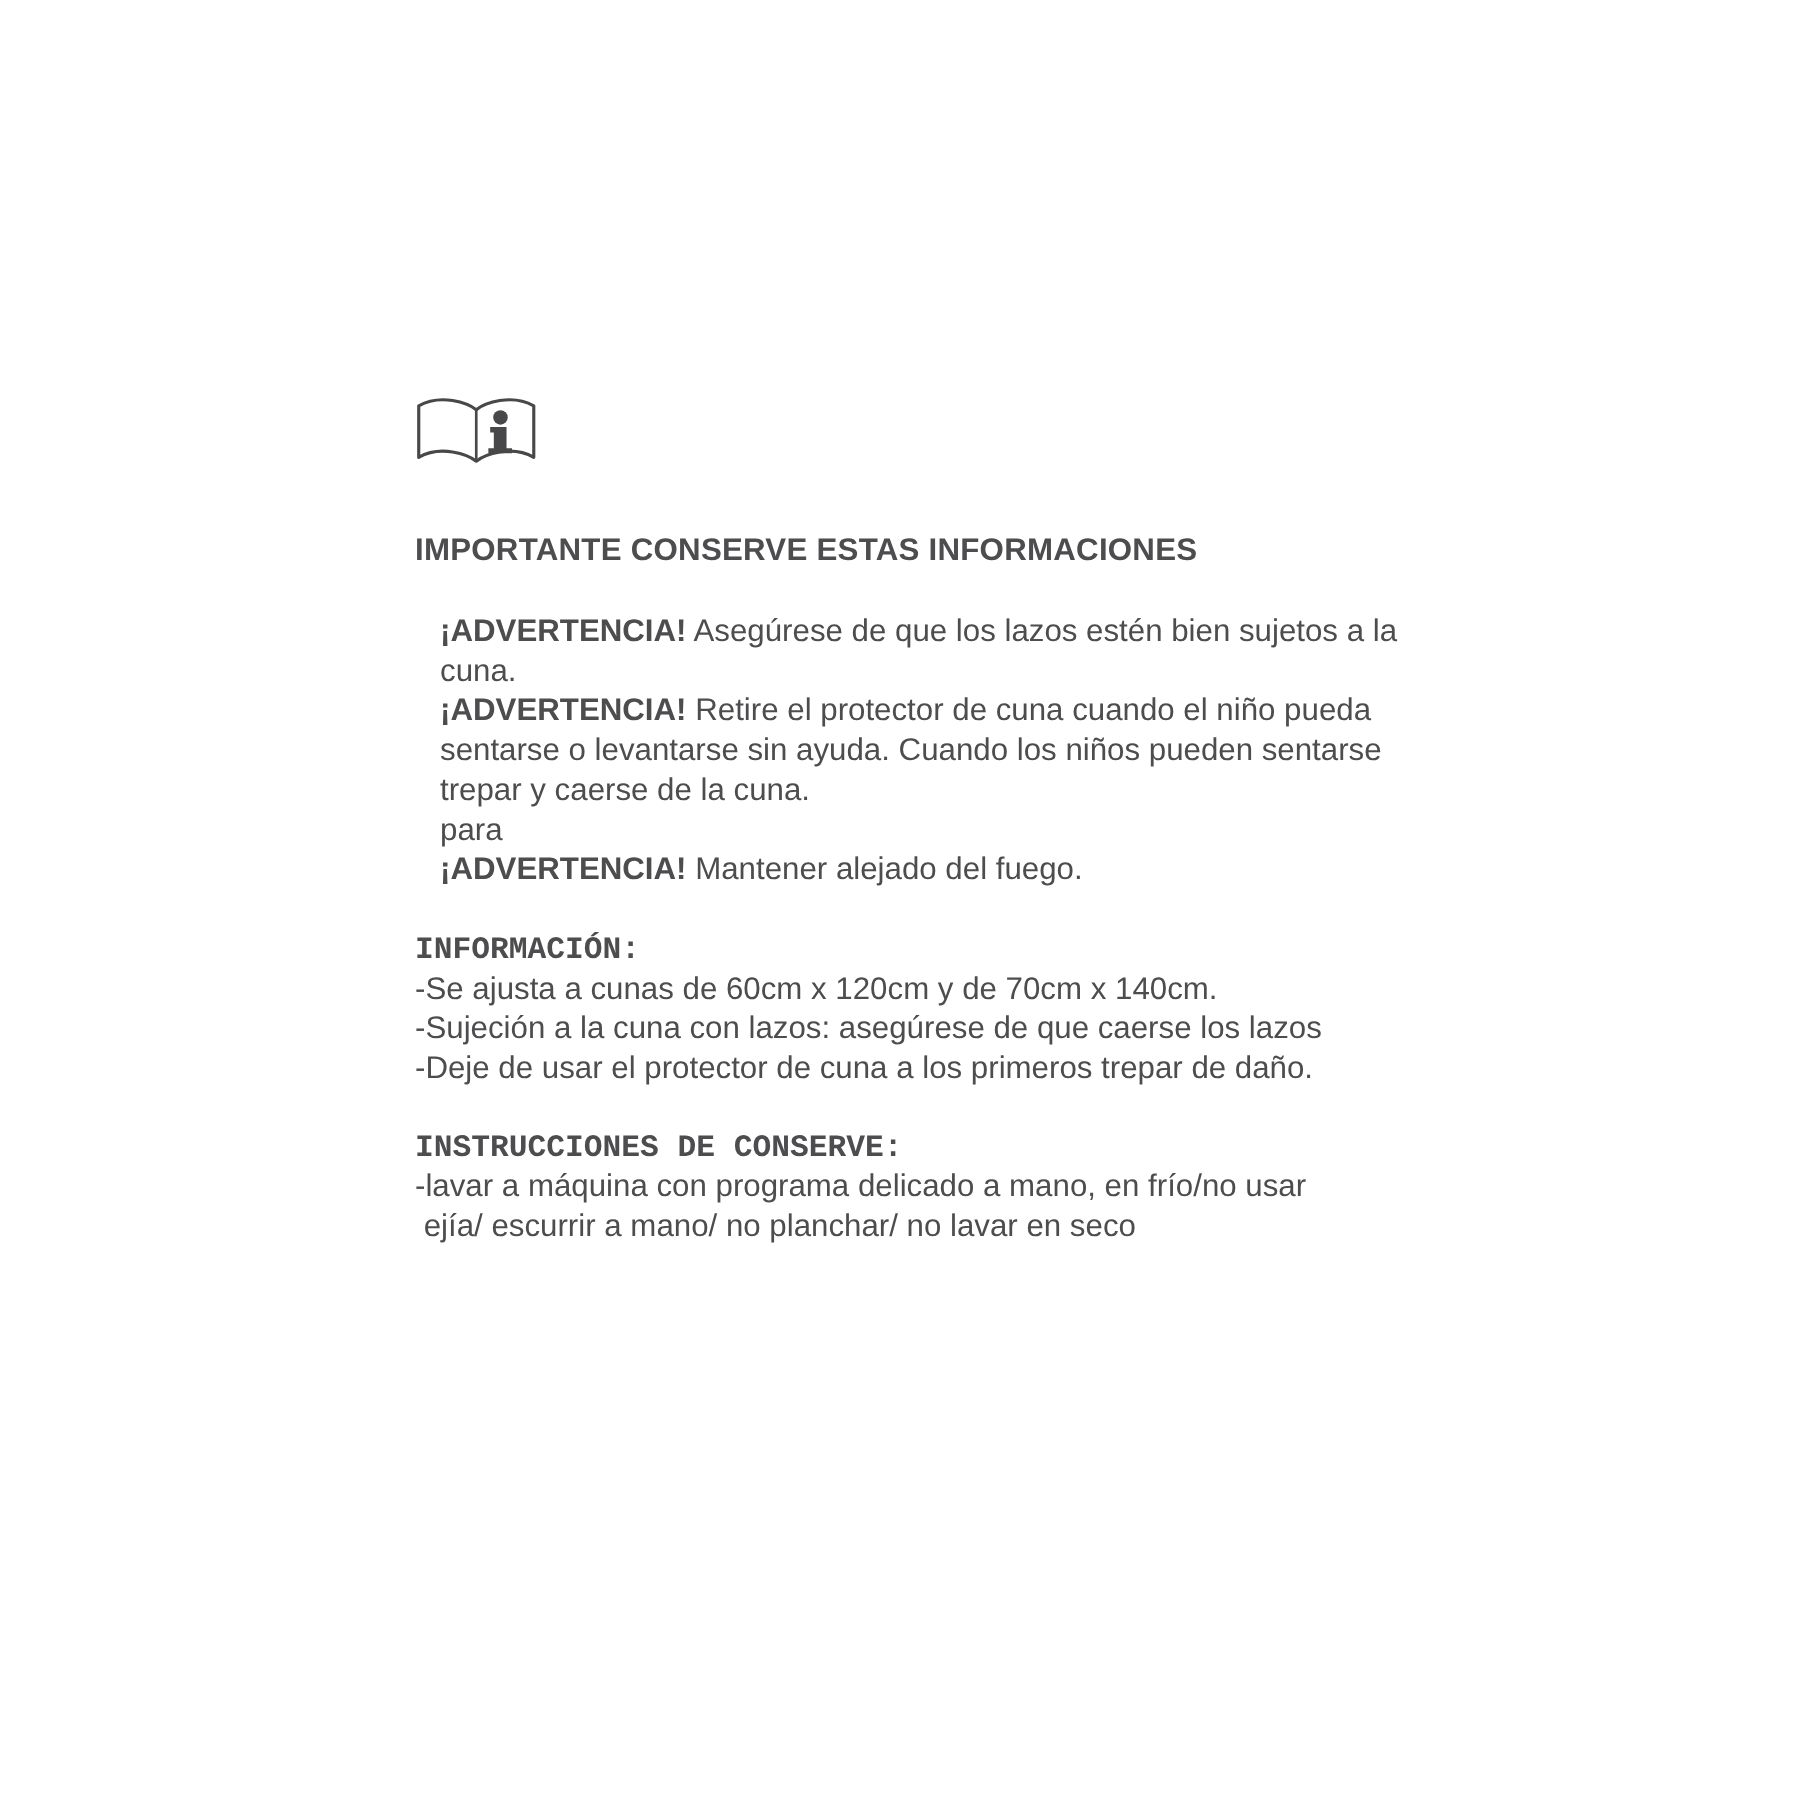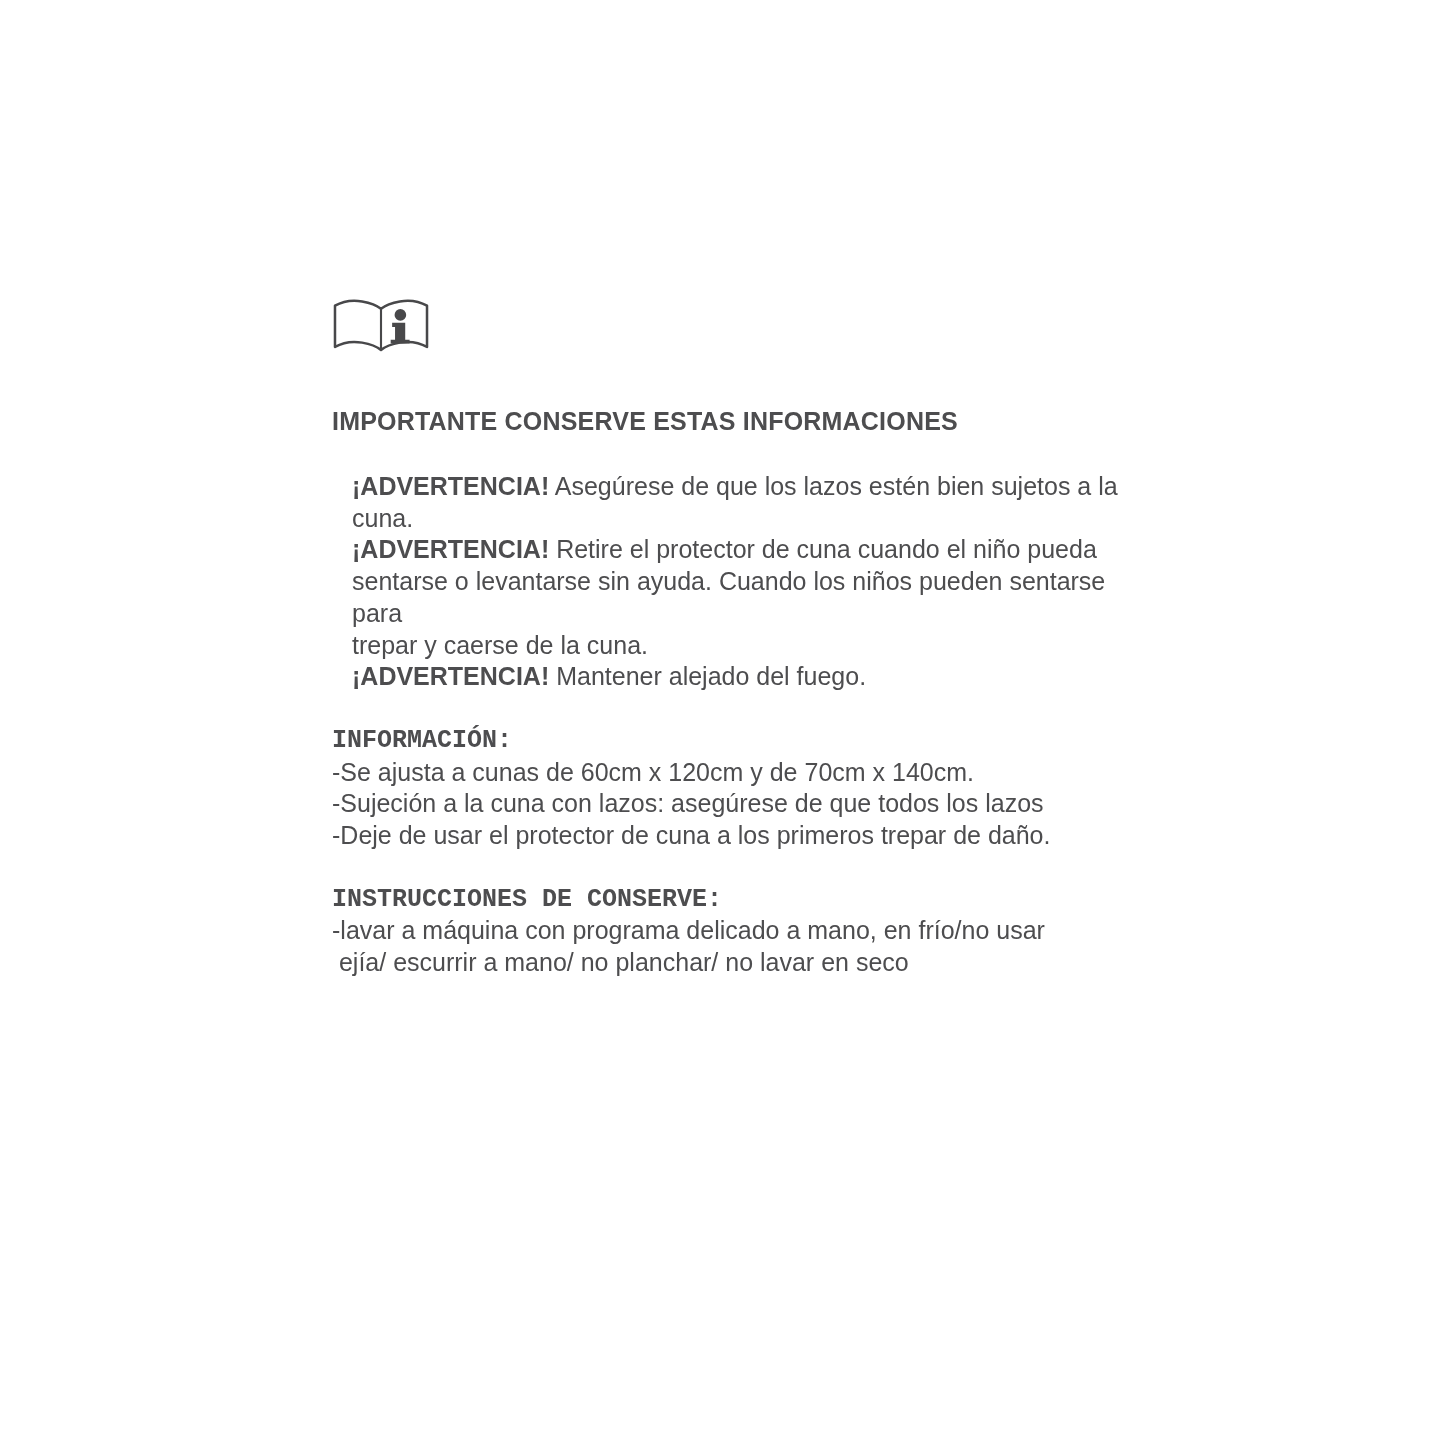--- a/index.html
+++ b/index.html
@@ -12,21 +12,21 @@
     width: 1445px;
     height: 1445px;
     background: #ffffff;
     overflow: hidden;
     font-family: "Liberation Sans", sans-serif;
     color: #4d4d4f;
   }
   .content {
     position: absolute;
     left: 332px;
-    top: 297px;
+    top: 316px;
     width: 860px;
   }
   .booklet-icon {
     width: 98px;
     height: 62px;
     display: block;
   }
   .title {
     margin-top: 46px;
     font-size: 25px;
@@ -74,31 +74,31 @@
       </svg>
     </span>
 
     <div class="title">IMPORTANTE CONSERVE ESTAS INFORMACIONES</div>
 
     <div class="block">
       <div class="line"><strong>¡ADVERTENCIA!</strong><span> Asegúrese de que los lazos estén bien sujetos a la</span></div>
       <div class="line">cuna.</div>
       <div class="line"><strong>¡ADVERTENCIA!</strong><span> Retire el protector de cuna cuando el niño pueda</span></div>
       <div class="line">sentarse o levantarse sin ayuda. Cuando los niños pueden sentarse</div>
+      <div class="line">trepar y caerse de la cuna.</div>
       <div class="line">para</div>
-      <div class="line">trepar y caerse de la cuna.</div>
       <div class="line"><strong>¡ADVERTENCIA!</strong><span> Mantener alejado del fuego.</span></div>
     </div>
 
     <div class="gap"></div>
 
     <div>
       <div class="heading">INFORMACIÓN:</div>
       <div class="line">-Se ajusta a cunas de 60cm x 120cm y de 70cm x 140cm.</div>
-      <div class="line">-Sujeción a la cuna con lazos: asegúrese de que todos los lazos</div>
+      <div class="line">-Sujeción a la cuna con lazos: asegúrese de que caerse los lazos</div>
       <div class="line">-Deje de usar el protector de cuna a los primeros trepar de daño.</div>
     </div>
 
     <div class="gap"></div>
 
     <div>
       <div class="heading">INSTRUCCIONES DE CONSERVE:</div>
       <div class="line">-lavar a máquina con programa delicado a mano, en frío/no usar</div>
       <div class="line"> ejía/ escurrir a mano/ no planchar/ no lavar en seco</div>
     </div>

